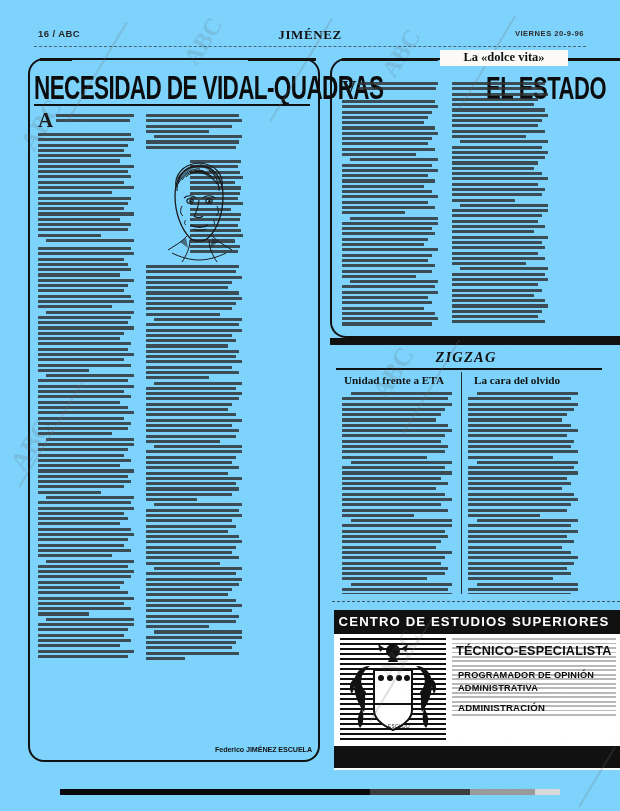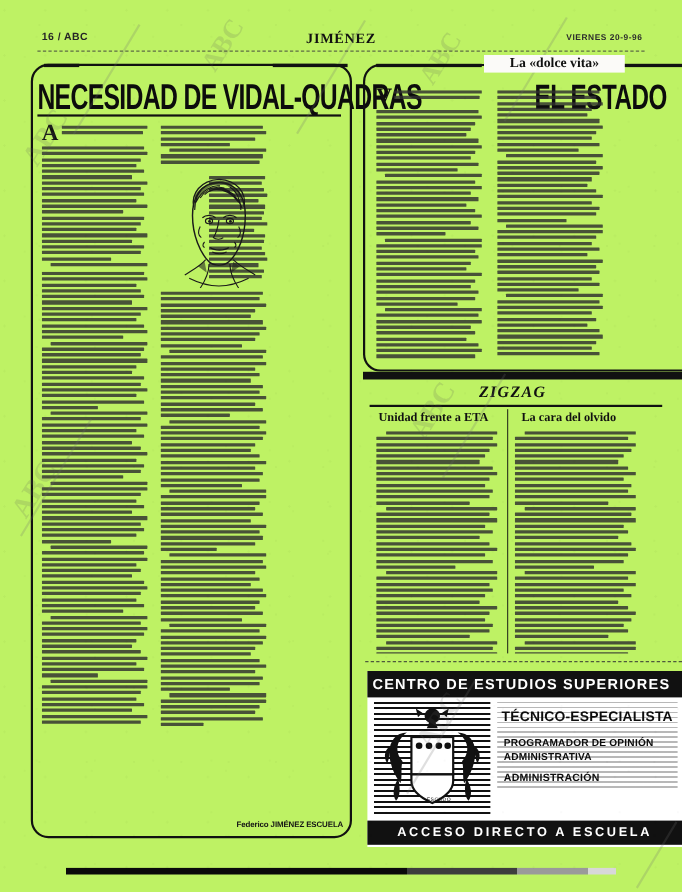--- a/index.html
+++ b/index.html
@@ -1,20 +1,20 @@
 <!DOCTYPE html>
 <html><head>
 <meta charset="utf-8">
 <style>
   html,body{margin:0;padding:0;background:#ffffff;}
   body{width:620px;height:811px;position:relative;overflow:hidden;
        font-family:"Liberation Serif",serif;color:#1a1a1a;}
 
   
-  #page{position:absolute;inset:0;background:#bef264;}
+  #page{position:absolute;inset:0;background:#7dd3fc;}
   #scan-noise{position:absolute;inset:0;pointer-events:none;opacity:.5;
      background-image:
        radial-gradient(circle at 11% 23%, rgba(0,0,0,.05) 0 1px, transparent 1px),
        radial-gradient(circle at 62% 71%, rgba(0,0,0,.045) 0 1px, transparent 1px),
        radial-gradient(circle at 37% 88%, rgba(0,0,0,.04) 0 1px, transparent 1px),
        radial-gradient(circle at 83% 34%, rgba(0,0,0,.05) 0 1px, transparent 1px);
      background-size:37px 41px,53px 47px,61px 59px,43px 67px;}
 
   
   .masthead{position:absolute;top:28px;left:0;width:620px;height:18px;}
@@ -621,21 +621,20 @@
 
     <div class="ad-right">
       <div class="ad-line" style="left:4px;top:6px;font-size:12.6px;">TÉCNICO-ESPECIALISTA</div>
       <div class="ad-line" style="left:6px;top:32px;font-size:9.2px;">PROGRAMADOR DE OPINIÓN</div>
       <div class="ad-line" style="left:6px;top:45px;font-size:9.2px;">ADMINISTRATIVA</div>
       <div class="ad-line" style="left:6px;top:64px;font-size:9.6px;">ADMINISTRACIÓN</div>
       <div class="ad-line" style="left:88px;top:88px;font-size:6.4px;">ACCESO CICLO SUP.</div>
     </div>
 
     <div class="ad-foot"></div>
-    <div class="ad-foot-txt">ACCESO DIRECTO A ESCUELA</div>
   </div>
 
   <div class="wm" style="left:14px;top:110px;font-size:26px;transform:rotate(-58deg);">ABC</div>
   <div class="wm" style="left:178px;top:28px;font-size:24px;transform:rotate(-58deg);">ABC</div>
   <div class="wm" style="left:376px;top:40px;font-size:24px;transform:rotate(-58deg);">ABC</div>
   <div class="wm" style="left:4px;top:430px;font-size:26px;transform:rotate(-58deg);">ABC</div>
   <div class="wm" style="left:366px;top:358px;font-size:26px;transform:rotate(-58deg);">ABC</div>
   <div class="wm" style="left:372px;top:640px;font-size:26px;transform:rotate(-58deg);">ABC</div>
 
   <div class="wm-stroke" style="left:96px;top:14px;width:1.6px;height:116px;transform:rotate(31deg);"></div>

